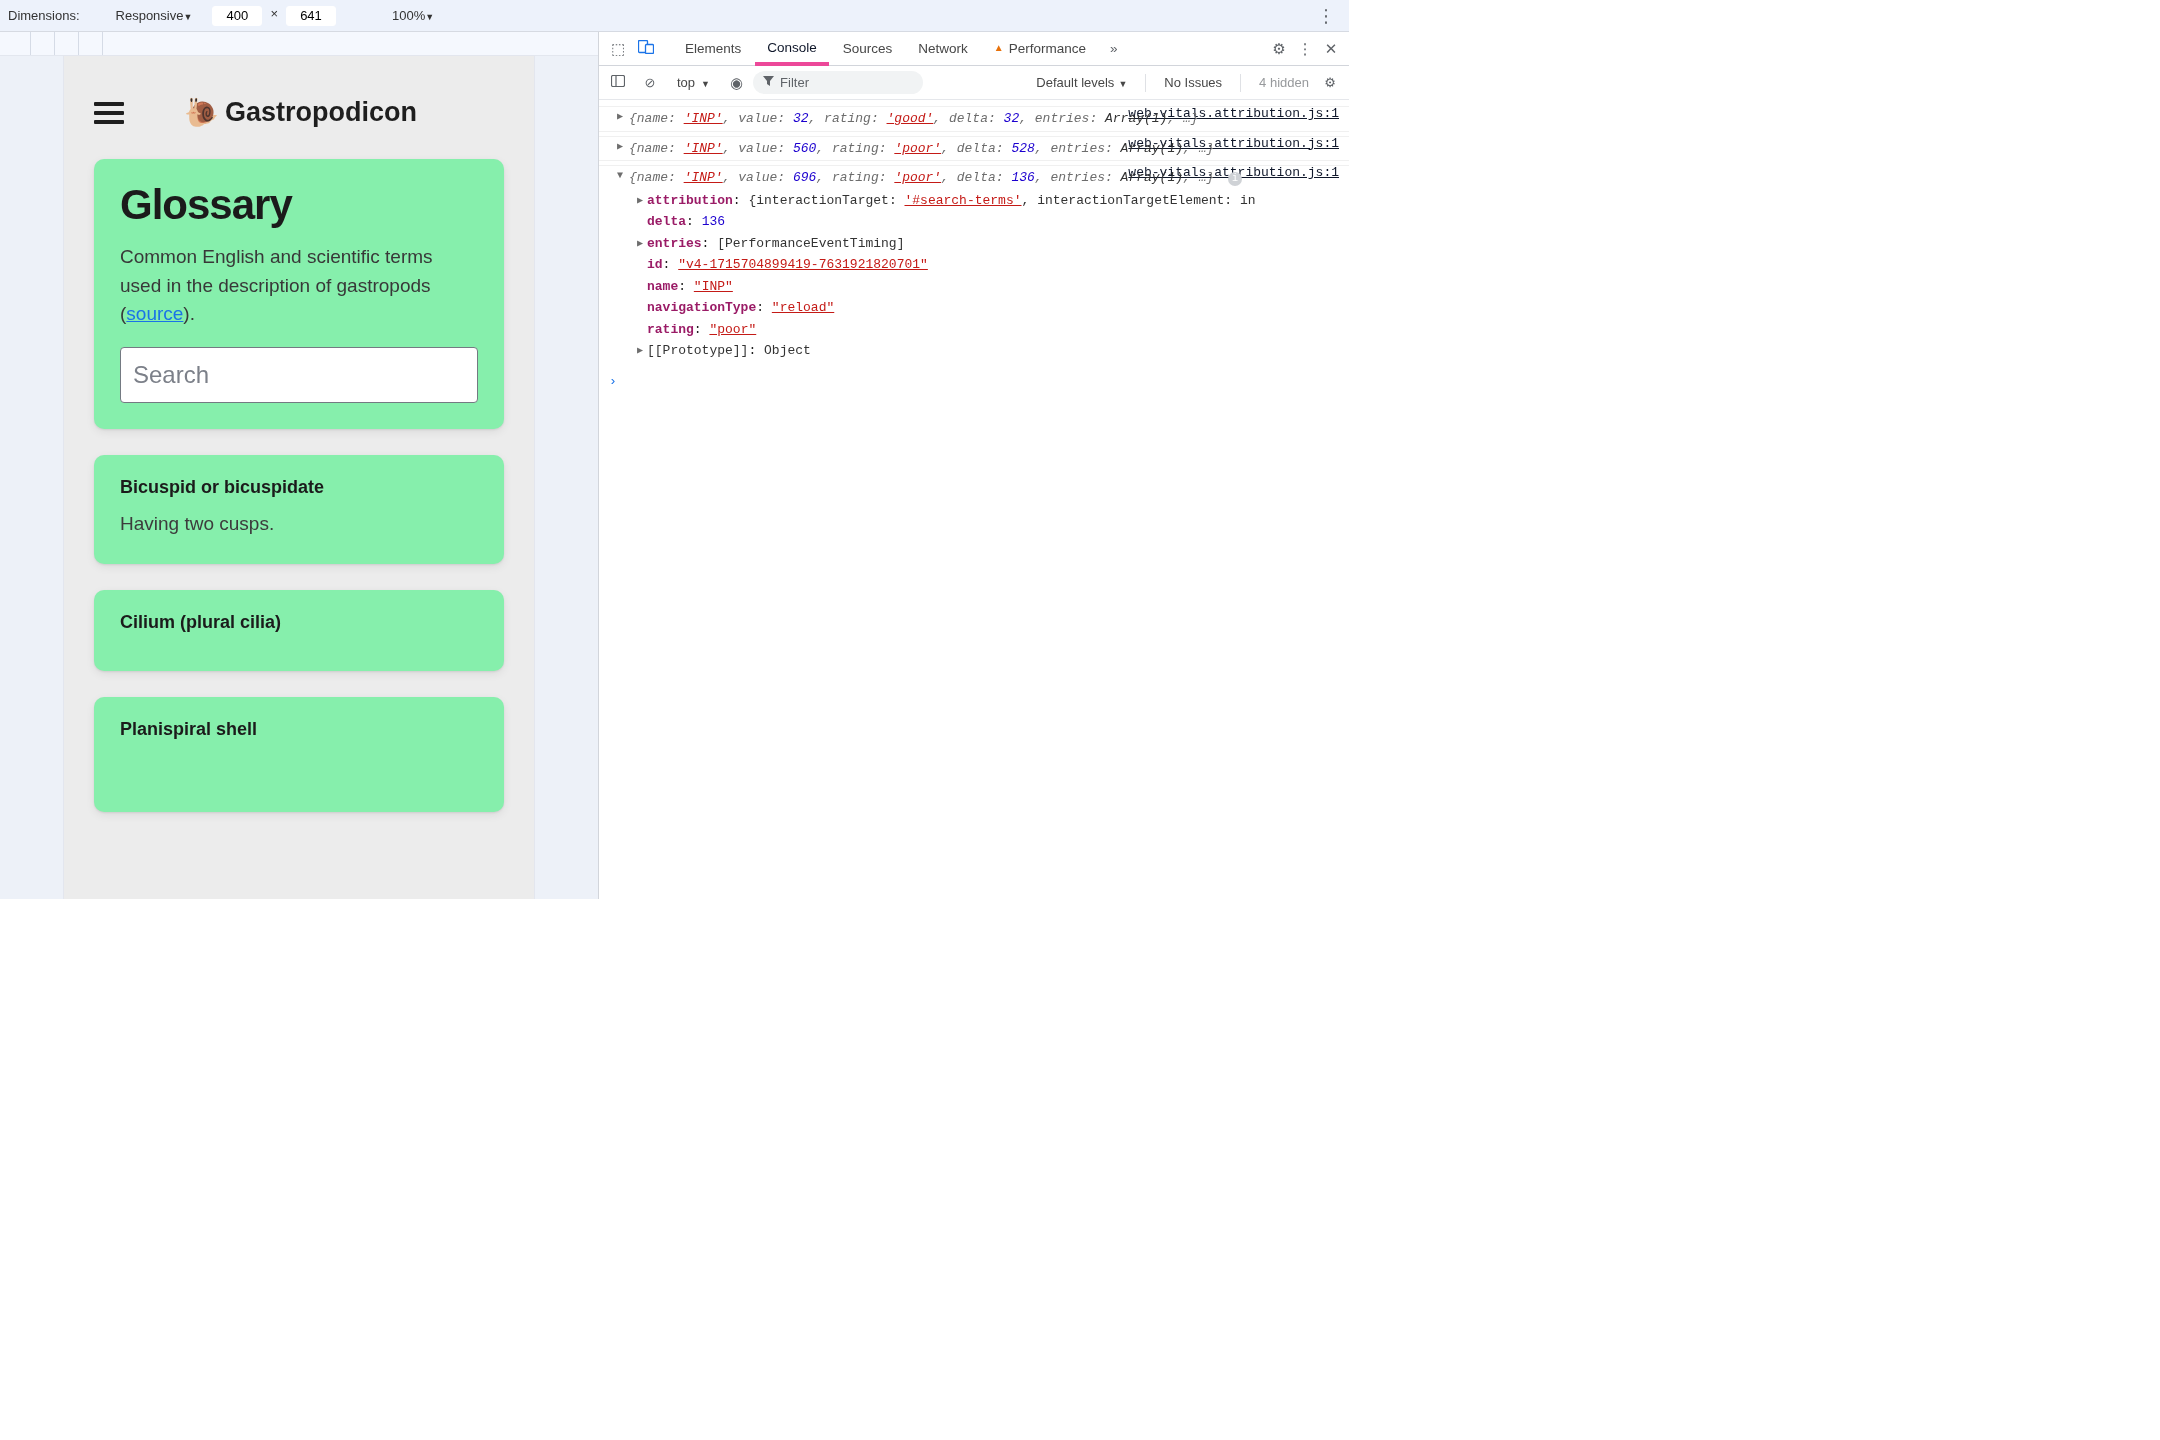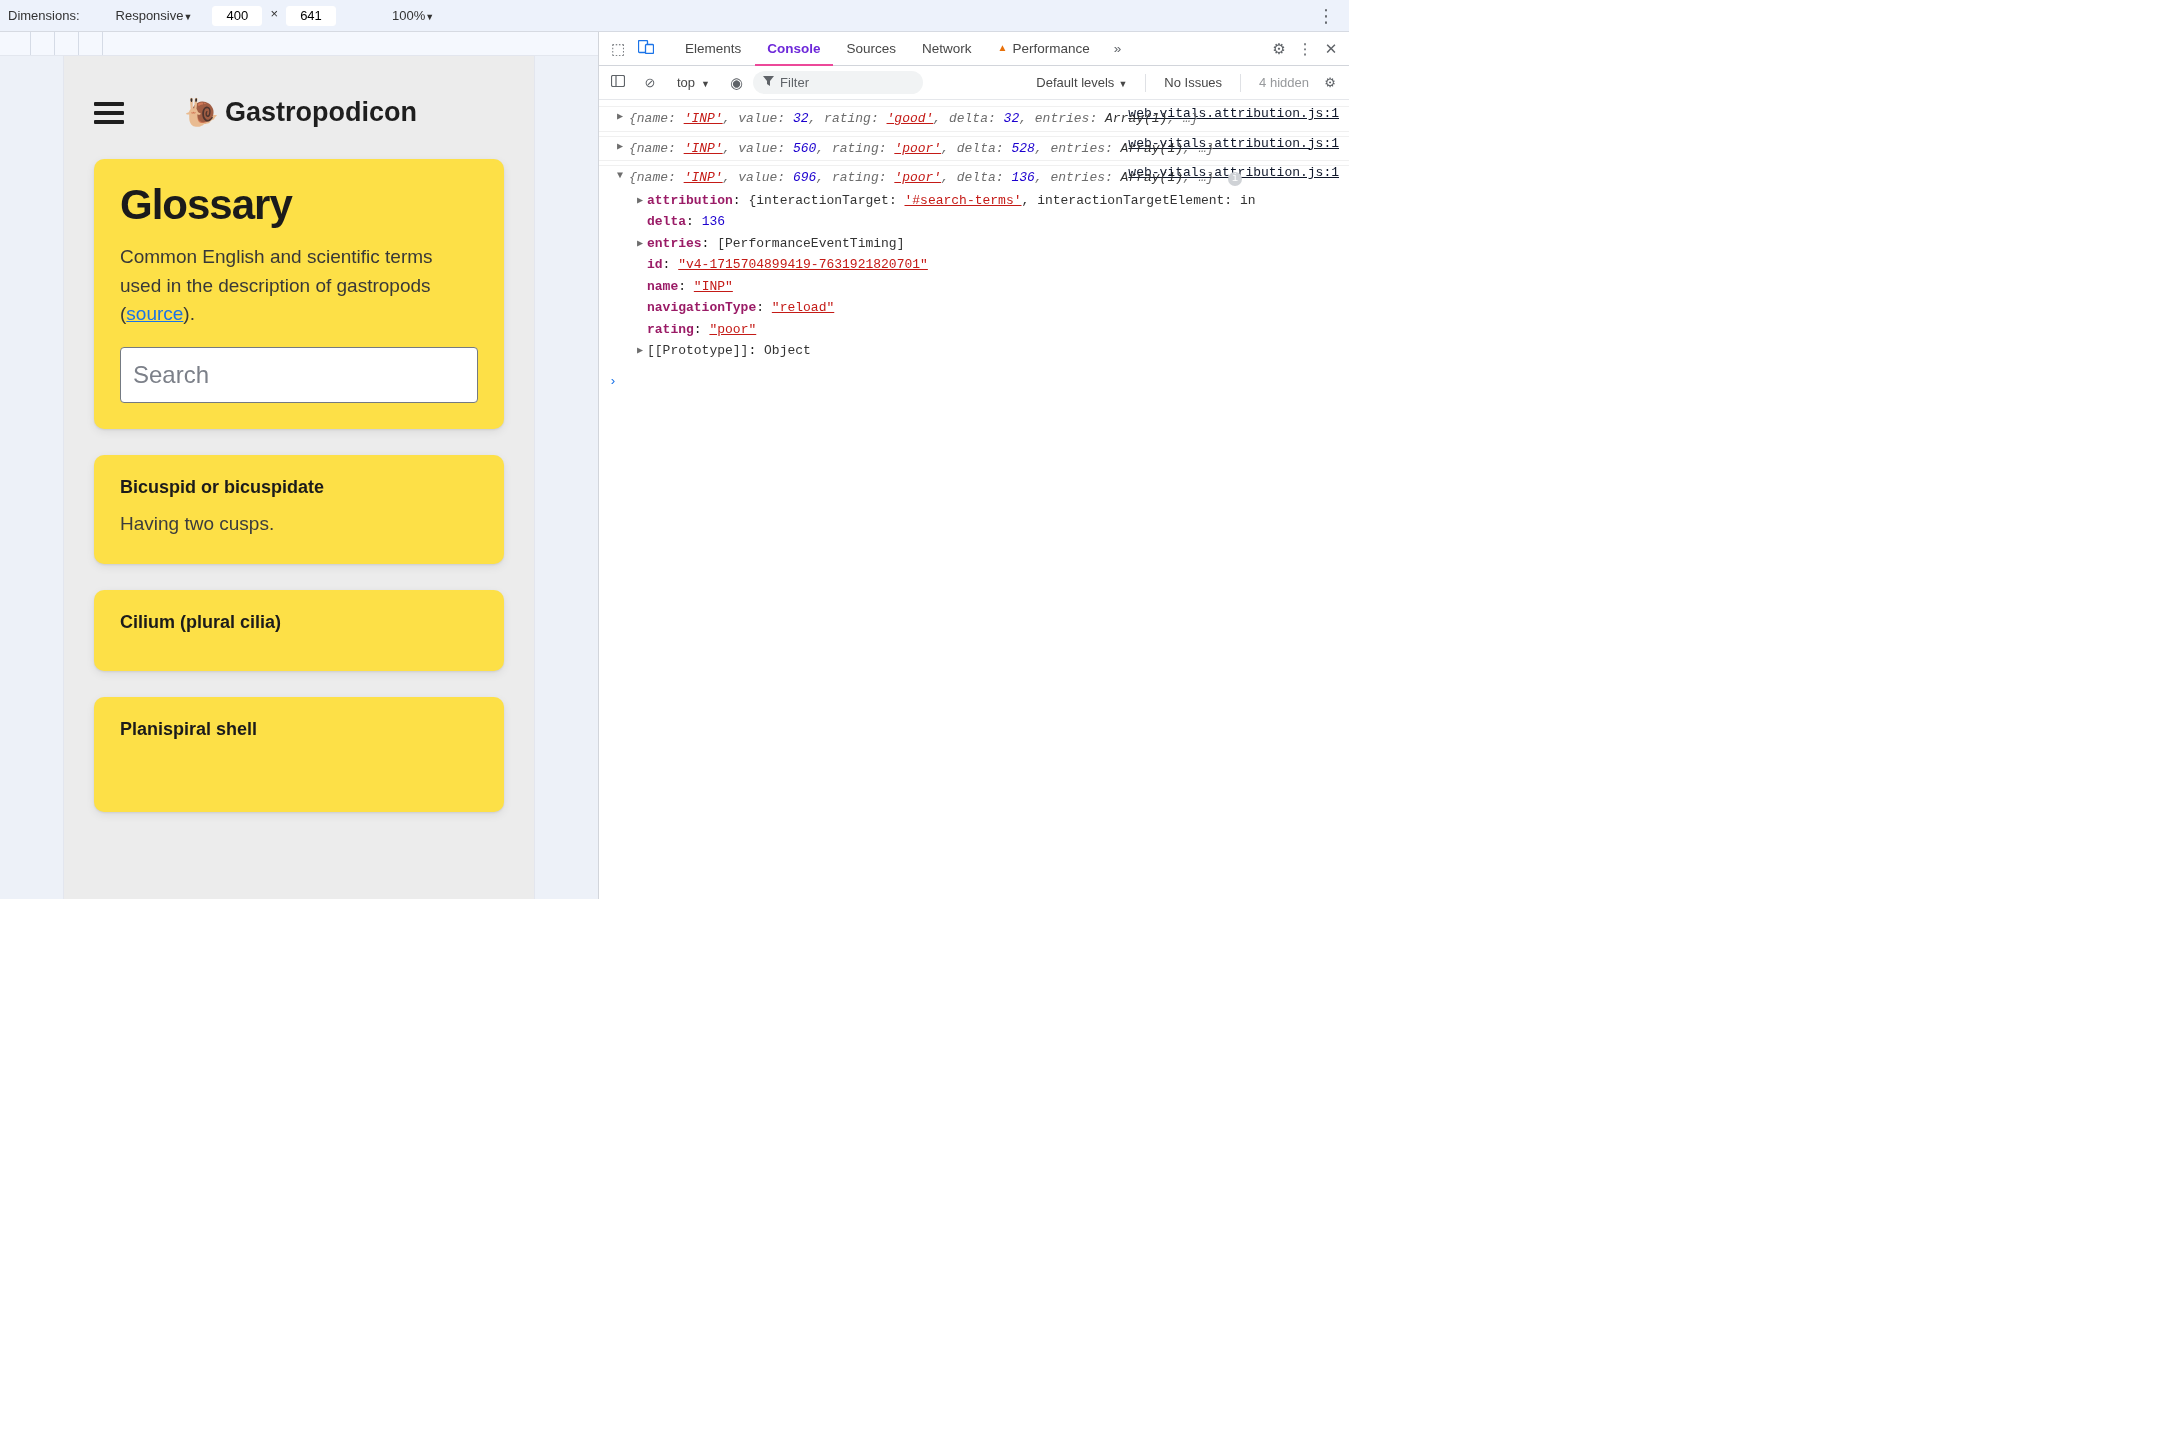--- a/index.html
+++ b/index.html
@@ -80,21 +80,21 @@
     padding: 10px 0 30px 0;
   }
   .hamburger {
     display:flex; flex-direction:column; gap:5px;
     width:30px;
   }
   .hamburger span { height:4px; background:#1e1e1e; border-radius:1px;}
   .brand { font-size:27px; font-weight:800; color:#1e1e1e; display:flex; align-items:center; gap:6px;}
   .brand .snail { font-size:28px; }
   .card {
-    background:#fde047;
+    background:#86efac;
     border-radius:10px;
     padding: 22px 26px 26px 26px;
     box-shadow: 0 1px 2px rgba(0,0,0,0.08), 0 3px 10px rgba(0,0,0,0.07);
     margin-bottom: 26px;
   }
   .card h1 { font-size:42px; font-weight:800; letter-spacing:-1px; margin-bottom:14px; color:#1b1b1b;}
   .card p.lead { font-size:19px; color:#383838; line-height:1.5; margin-bottom:18px;}
   .card p.lead a { color:#1a73e8; text-decoration:underline;}
   .search-box {
     width:100%;
@@ -121,21 +121,21 @@
     display:flex; align-items:center;
     border-bottom:1px solid #d2d5db;
     padding: 0 6px;
     gap: 2px;
     font-size:13.5px;
     color:#474747;
   }
   .dt-tabs .ic { width:26px; text-align:center; color:#5f6368; font-size:15px;}
   .dt-tabs .ic.active { color:#1a73e8;}
   .dt-tabs .tab { padding: 0 12px; height:100%; display:flex; align-items:center;}
-  .dt-tabs .tab.active { color:#6d28d9; border-bottom:2px solid #ec4899; margin-bottom:-1px; font-weight:700;}
+  .dt-tabs .tab.active { color:#0f172a; border-bottom:4px solid #ec4899; margin-bottom:-1px; font-weight:400;}
   .dt-tabs .tab.warn::before { content:"▲"; color:#e8710a; font-size:10px; margin-right:5px; position:relative; top:-1px;}
   .dt-tabs .spacer { flex:1; }
   .dt-tabs .right-ic { width:24px; text-align:center; color:#5f6368; font-size:15px;}
   .dt-sub {
     height:34px;
     display:flex; align-items:center;
     gap:10px;
     border-bottom:1px solid #e5e7eb;
     padding: 0 8px;
     font-size:13px;

